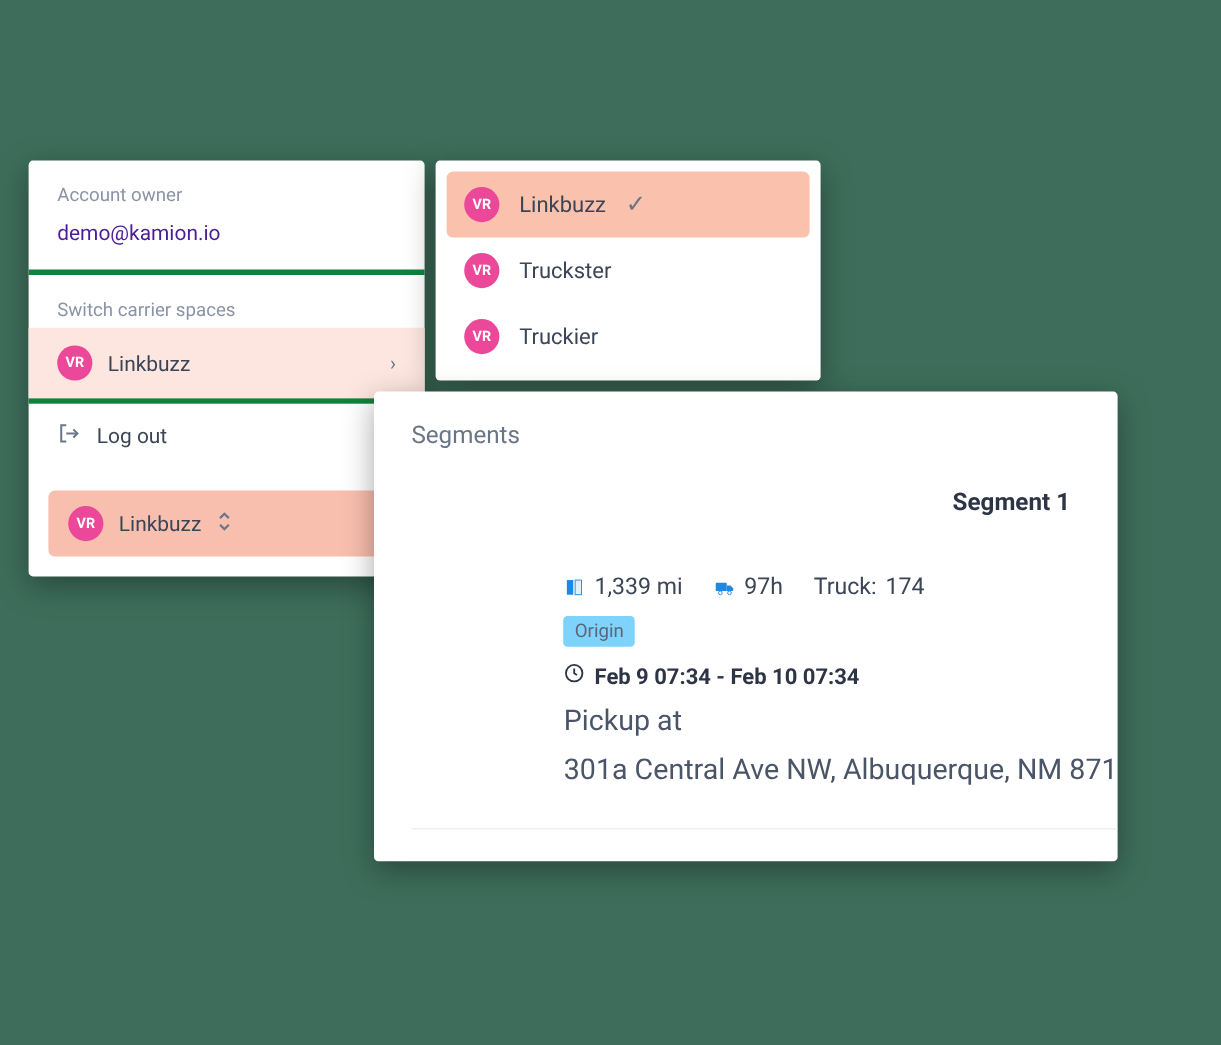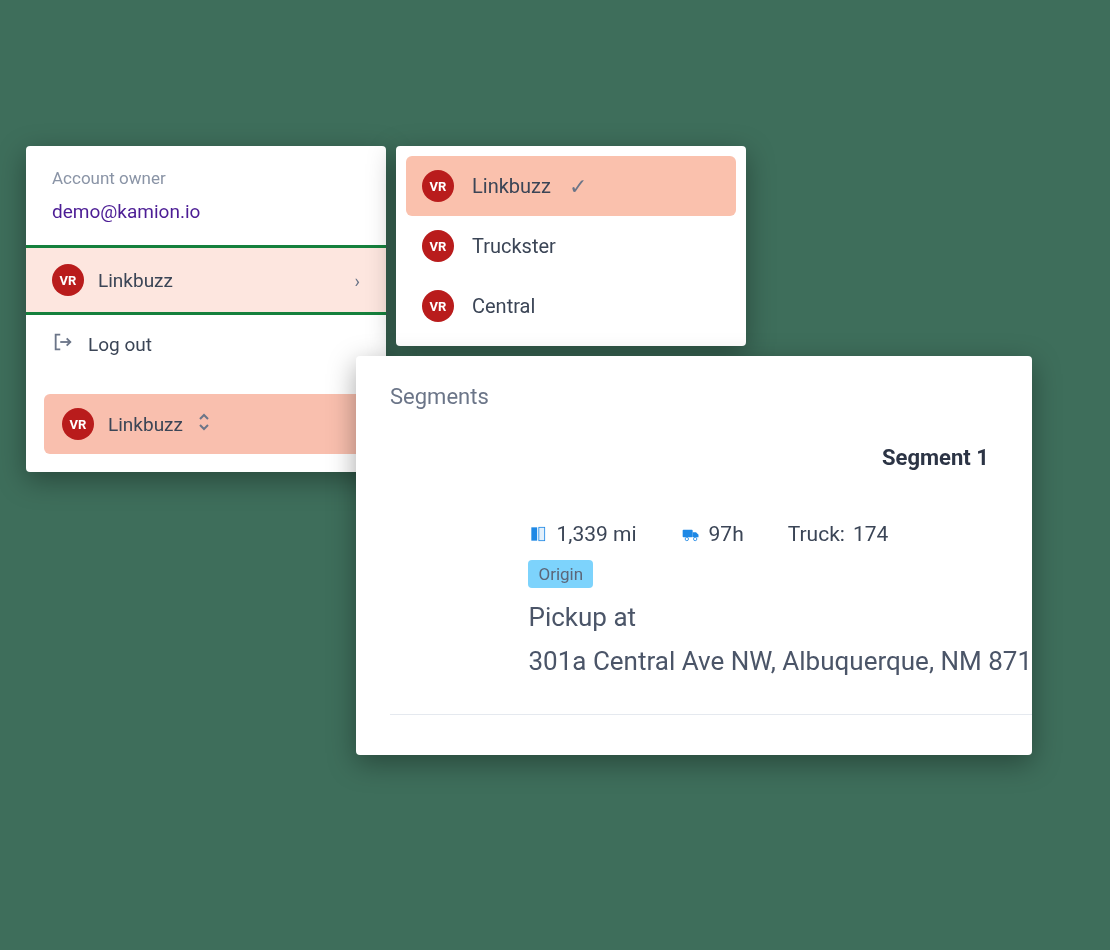--- a/index.html
+++ b/index.html
@@ -2,33 +2,33 @@
 <html><head>
 <meta charset="utf-8">
 <style>
   * { box-sizing: border-box; margin: 0; padding: 0; font-family: -apple-system, BlinkMacSystemFont, "Segoe UI", Roboto, Arial, sans-serif; }
   body { width: 1110px; height: 950px; background: #3e6e5b; position: relative; overflow: hidden; }
 
   .panel { background: #fff; border-radius: 4px; box-shadow: 0 8px 28px rgba(0,0,0,0.35); position: absolute; }
 
   
   .account-panel { left: 26px; top: 146px; width: 360px; }
-  .section { border-bottom: 3px solid #15803d; padding: 0; }
+  .section { border-bottom: 5px solid #15803d; padding: 0; }
   .sec-header { color: #8a94a6; font-size: 17px; padding: 22px 26px 6px; }
   .sec-value  { color: #4c1d95; font-size: 19px; padding: 6px 26px 22px; }
 
   .menu-item {
     display: flex; align-items: center; gap: 14px;
     padding: 16px 26px; font-size: 19px; color: #3b4556;
     cursor: pointer;
   }
   .menu-item.pink { background: #fde6df; }
   .menu-item .grow { flex: 1; }
   .vr-badge {
-    width: 32px; height: 32px; border-radius: 50%; background: #b91c1c;
+    width: 32px; height: 32px; border-radius: 50%; background: #ec4899;
     color: #fff; font-weight: 700; font-size: 13px;
     display: inline-flex; align-items: center; justify-content: center;
     flex: 0 0 32px;
   }
   .chev { font-size: 18px; color: #6b7588; }
   .logout-icon svg { width: 22px; height: 22px; stroke: #6b7588; fill: none; stroke-width: 2; }
 
   .footer-switch {
     display: flex; align-items: center; gap: 14px;
     padding: 14px 18px; margin: 20px 18px 18px;
@@ -41,26 +41,26 @@
   .carrier-list { left: 396px; top: 146px; width: 350px; padding: 10px; }
   .carrier-item {
     display: flex; align-items: center; gap: 18px;
     padding: 14px 16px; border-radius: 6px;
     font-size: 20px; color: #3b4556; cursor: pointer;
   }
   .carrier-item.selected { background: #fac1ad; }
   .check { color: #6b7588; font-size: 22px; }
 
   
-  .segments-panel { left: 356px; top: 356px; width: 676px; padding: 28px 0 40px 34px; }
+  .segments-panel { left: 340px; top: 356px; width: 676px; padding: 28px 0 29px 34px; }
   .seg-title { color: #6b7588; font-size: 22px; margin-bottom: 28px; }
   .seg-row { display: flex; gap: 52px; align-items: flex-end; flex-direction: column; }
   .seg-name { font-weight: 700; font-size: 22px; color: #2c3445; padding-top: 8px; min-width: 150px; }
   .seg-body { flex: 1; display: flex; flex-direction: column; gap: 14px; }
-  .seg-stats { display: flex; gap: 44px; align-items: center; font-size: 21px; color: #3b4556; }
+  .seg-stats { display: flex; gap: 28px; align-items: center; font-size: 21px; color: #3b4556; }
   .seg-stats .stat { display: inline-flex; align-items: center; gap: 8px; }
   .stat-icon { display:inline-flex; align-items:center; }
   .stat-icon svg { width: 20px; height: 20px; }
   .truck-label { font-weight: 400; }
   .origin-badge {
     display: inline-block; background: #7dd3fc; color: #5c6678;
     font-size: 17px; padding: 4px 10px; border-radius: 4px; width: max-content;
   }
   .seg-time { display: flex; align-items: center; gap: 8px; font-weight: 700; font-size: 20px; color: #2c3445; }
   .seg-time svg { width: 20px; height: 20px; stroke: #2c3445; fill: none; stroke-width: 2; }
@@ -70,20 +70,21 @@
 </head>
 <body>
 
 <div class="panel account-panel">
   <div class="section">
     <div class="sec-header">Account owner</div>
     <div class="sec-value">demo@kamion.io</div>
   </div>
 
   <div class="section">
+    <div class="sec-header">Switch carrier spaces</div>
     <div class="menu-item pink">
       <span class="vr-badge">VR</span>
       <span class="grow">Linkbuzz</span>
       <span class="chev">›</span>
     </div>
   </div>
 
   <div class="section" style="border-bottom:none;text-align:right;">
     <div class="menu-item">
       <span class="logout-icon">
@@ -114,21 +115,21 @@
     <span class="vr-badge">VR</span>
     <span class="grow">Linkbuzz</span>
     <span class="check">✓</span>
   </div>
   <div class="carrier-item">
     <span class="vr-badge">VR</span>
     <span>Truckster</span>
   </div>
   <div class="carrier-item">
     <span class="vr-badge">VR</span>
-    <span>Central</span>
+    <span>Truckier</span>
   </div>
 </div>
 
 <div class="panel segments-panel">
   <div class="seg-title">Segments</div>
 
   <div class="seg-row">
     <div class="seg-name">Segment 1</div>
     <div class="seg-body">
       <div class="seg-stats">
@@ -153,20 +154,29 @@
           <span>97h</span>
         </span>
         <span class="stat">
           <span class="truck-label">Truck:</span>
           <span>174</span>
         </span>
       </div>
 
       <span class="origin-badge">Origin</span>
 
+      <div class="seg-time">
+        <span>
+          <svg viewBox="0 0 24 24">
+              <circle cx="12" cy="12" r="9"></circle>
+              <path d="M12 7v5l3 2"></path>
+            </svg>
+        </span>
+        <span>Feb 9 07:34 - Feb 10 07:34</span>
+      </div>
 
       <div class="seg-line">Pickup at</div>
       <div class="seg-line">301a Central Ave NW, Albuquerque, NM 871</div>
     </div>
   </div>
 
   <hr class="hr">
 </div>
 
 </body></html>

